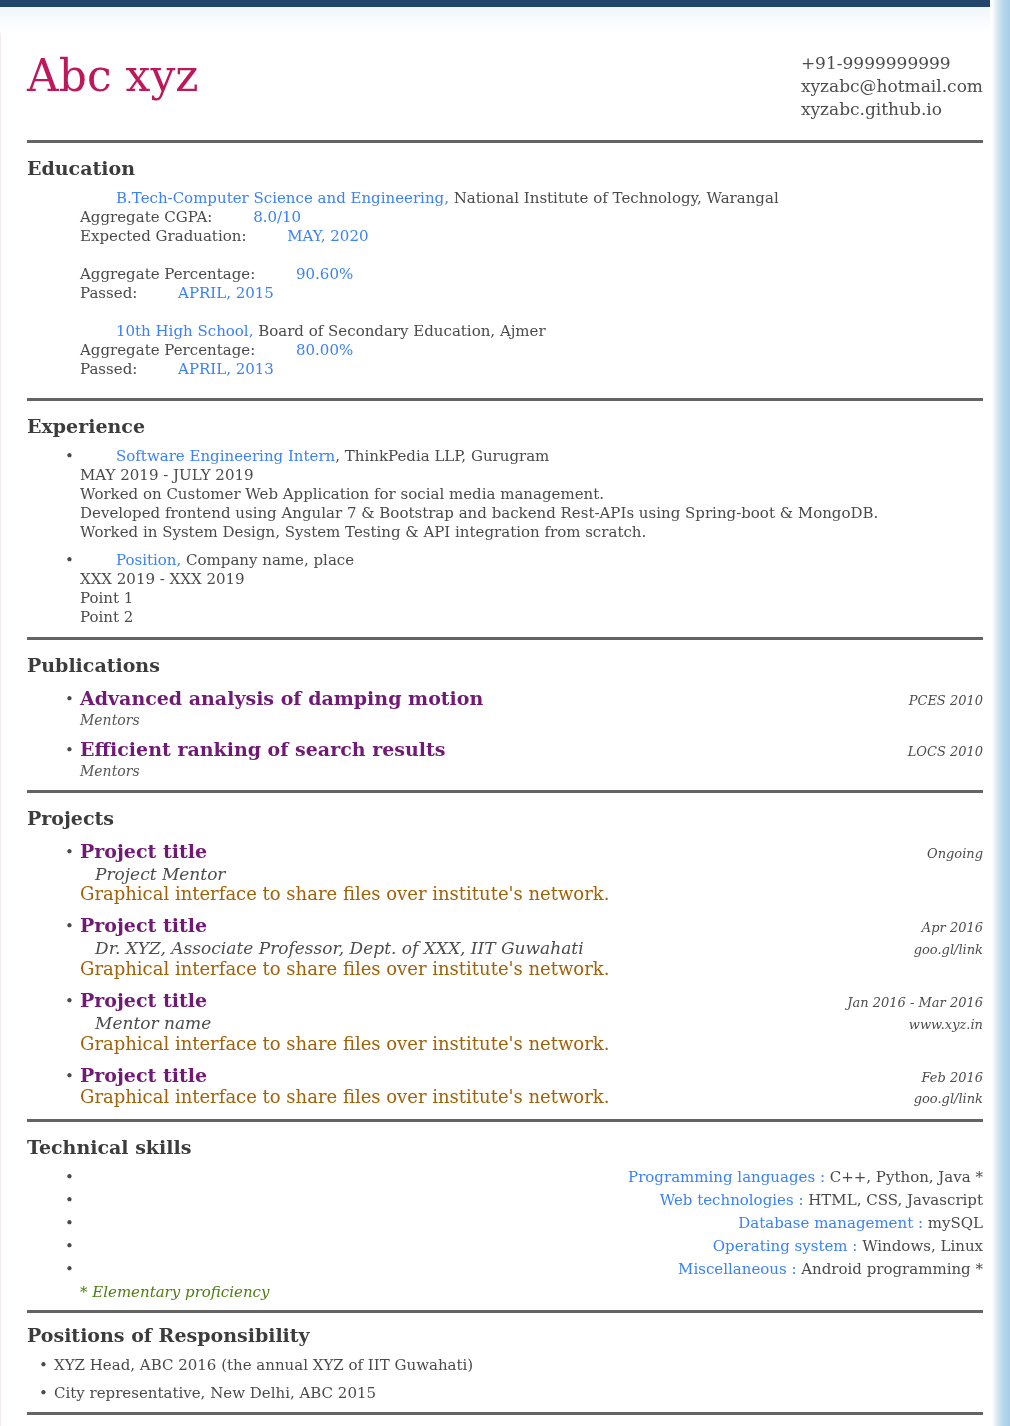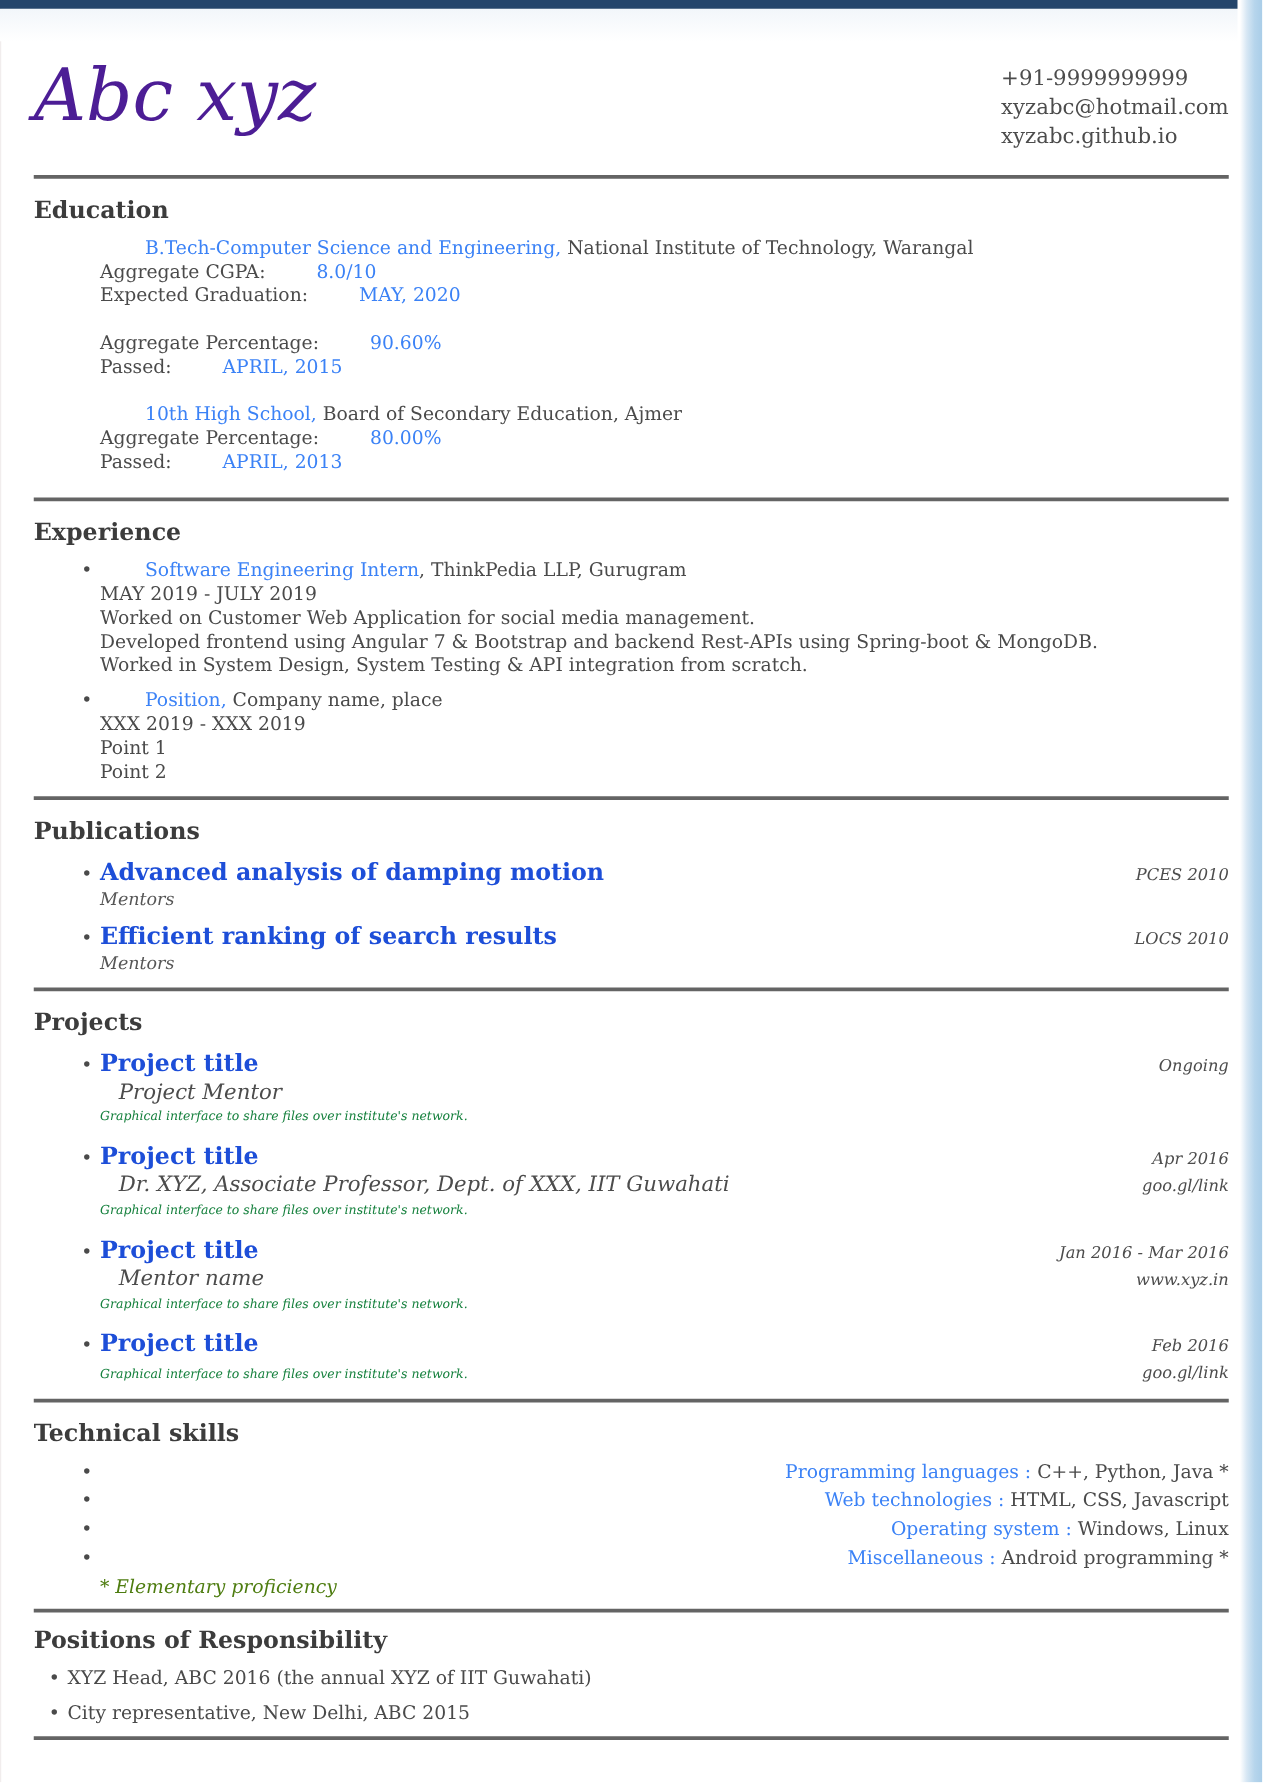--- a/index.html
+++ b/index.html
@@ -12,21 +12,21 @@
   }
   .top-bar { position:absolute; top:0; left:0; width:990px; height:7px; background:#24456b; z-index:3; }
   .top-tint { position:absolute; top:7px; left:0; width:990px; height:26px; background:linear-gradient(#f2f6fa,#ffffff); z-index:1; }
   .side-strip { position:absolute; top:0; right:0; width:18px; height:1426px; z-index:2;
     background:linear-gradient(to right,#ffffff 0%,#d7e7f4 30%,#b6d5ec 65%,#a9cde8 100%); }
   .left-edge { position:absolute; top:0; left:0; width:1px; height:1426px; background:#f1eded; }
 
   .content { position:absolute; left:27px; top:0; width:956px; z-index:2; }
 
   .masthead { display:flex; justify-content:space-between; align-items:flex-start; padding-top:44px; height:128px; }
-  .name { font-size:58px; line-height:64px; color:#4c1d95;font-style:italic; }
+  .name { font-size:44px; line-height:64px; color:#be185d; }
   .contact { text-align:left; font-size:17px; line-height:23px; color:#4c4c4c; padding-top:8px; }
 
   .rule { height:3px; background:#646464; margin-top:12px; }
   .rule.r-pub { margin-top:10px; }
   .rule.r-proj { margin-top:10px; }
   .rule.r-skill { margin-top:8px; }
   .rule.r-final { margin-top:5px; }
 
   .sec-title { font-size:19px; font-weight:bold; color:#3c3c3c; line-height:24px; margin:13px 0 9px 0; }
   .sec-title.t-pos { margin-top:10px; }
@@ -39,28 +39,28 @@
   .bullet { position:relative; }
   .bullet::before { content:"\2022"; position:absolute; left:-15px; top:0; color:#4a4a4a; }
   .bullet.big::before { font-size:15px; top:4px; }
 
   .exp-item { margin-left:53px; font-size:15px; line-height:19px; margin-bottom:9px; }
   .exp-item:last-child { margin-bottom:0; }
 
   .pub-item { margin-left:53px; margin-bottom:8px; }
   .pub-item:last-child { margin-bottom:0; }
   .row { display:flex; justify-content:space-between; align-items:baseline; }
-  .item-title { font-size:19px; font-weight:bold; color:#1d4ed8; line-height:24px; }
+  .item-title { font-size:19px; font-weight:bold; color:#701a75; line-height:24px; }
   .annot { font-style:italic; font-size:13px; color:#4c4c4c; line-height:21px; white-space:nowrap; }
   .mentors { font-style:italic; font-size:14px; color:#565656; line-height:18px; }
 
   .proj-item { margin-left:53px; margin-bottom:10px; }
   .proj-item:last-child { margin-bottom:0; }
   .proj-mentor { font-style:italic; font-size:17px; color:#4c4c4c; line-height:21px; padding-left:15px; }
-  .desc { font-size:10px; line-height:18px; color:#15803d;font-style:italic; }
+  .desc { font-size:18px; line-height:18px; color:#a16207; }
 
   .skill-item { margin-left:53px; font-size:15px; line-height:19px; margin-bottom:4px;text-align:right; }
   .skills-footnote { margin-left:53px; font-style:italic; font-size:15px; line-height:19px; color:#4d7c0f; margin-top:4px; }
 
   .pos-item { margin-left:27px; font-size:15px; line-height:19px; margin-bottom:9px; }
   .pos-item:last-child { margin-bottom:0; }
 </style>
 </head>
 <body>
 
@@ -191,20 +191,21 @@
         <span class="annot">goo.gl/link</span>
       </div>
     </div>
 
     <div class="rule r-proj"></div>
 
     <h2 class="sec-title">Technical skills</h2>
 
     <div class="skill-item bullet"><span class="b">Programming languages :</span><span> C++, Python, Java *</span></div>
     <div class="skill-item bullet"><span class="b">Web technologies :</span><span> HTML, CSS, Javascript</span></div>
+    <div class="skill-item bullet"><span class="b">Database management :</span><span> mySQL</span></div>
     <div class="skill-item bullet"><span class="b">Operating system :</span><span> Windows, Linux</span></div>
     <div class="skill-item bullet"><span class="b">Miscellaneous :</span><span> Android programming *</span></div>
     <div class="skills-footnote">* Elementary proficiency</div>
 
     <div class="rule r-skill"></div>
 
     <h2 class="sec-title t-pos">Positions of Responsibility</h2>
 
     <div class="pos-item bullet">XYZ Head, ABC 2016 (the annual XYZ of IIT Guwahati)</div>
     <div class="pos-item bullet">City representative, New Delhi, ABC 2015</div>

